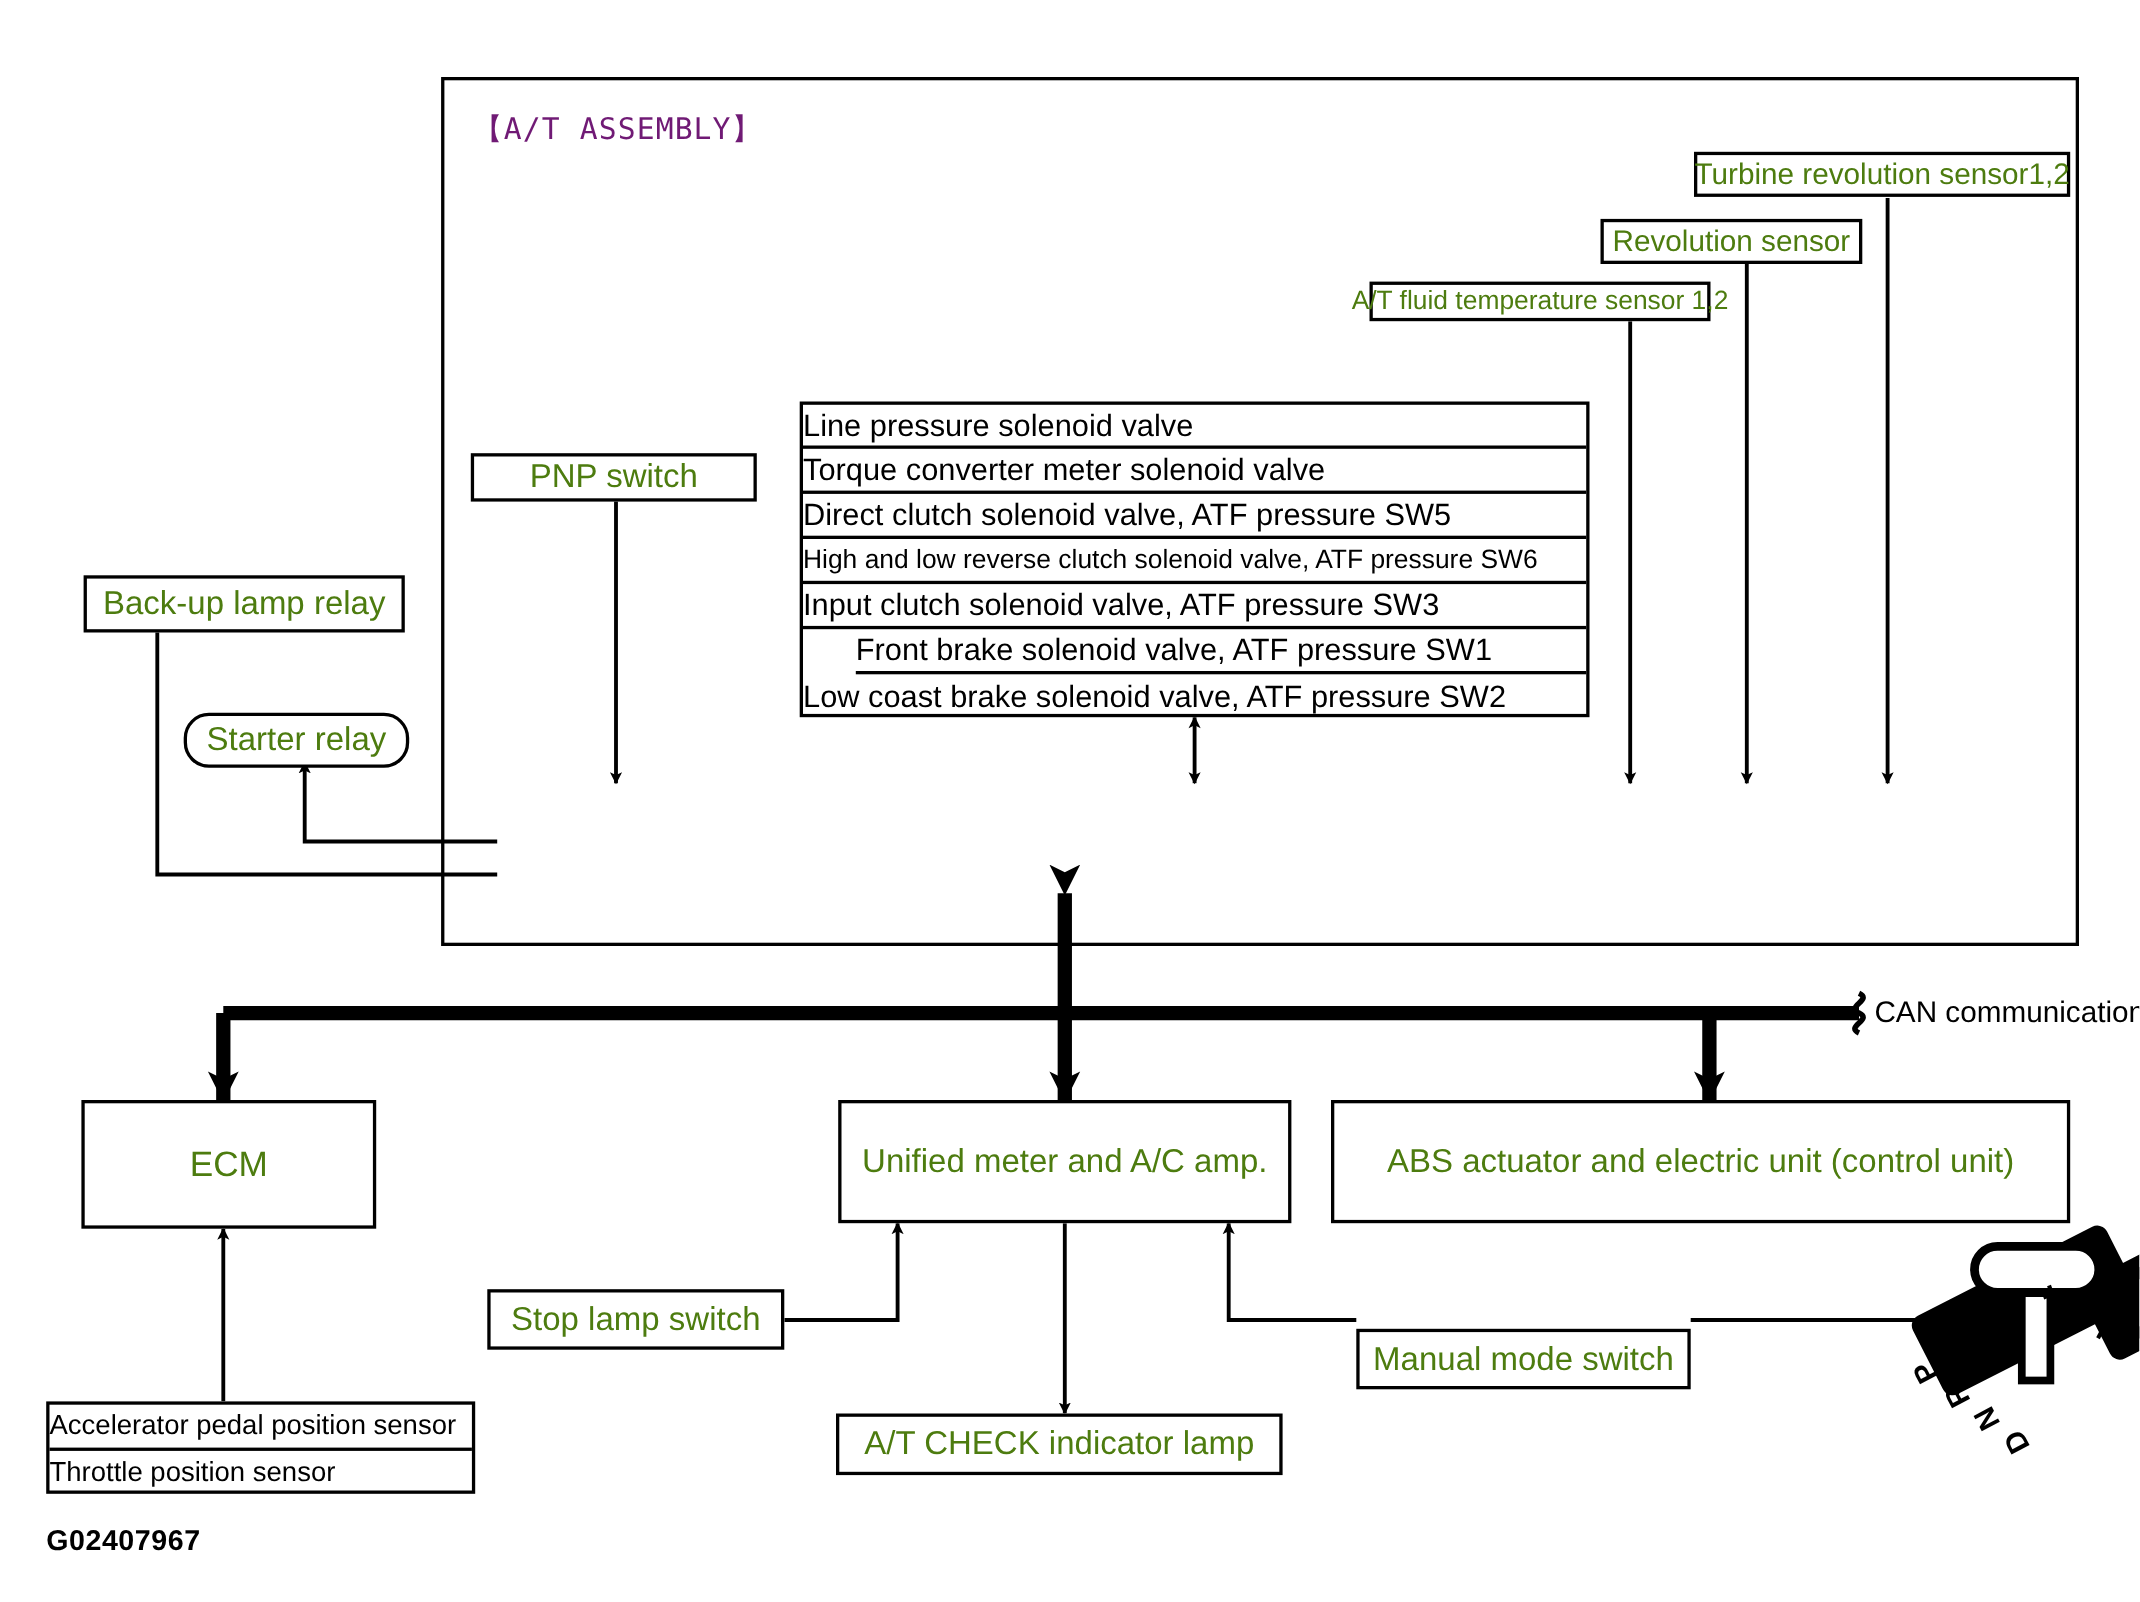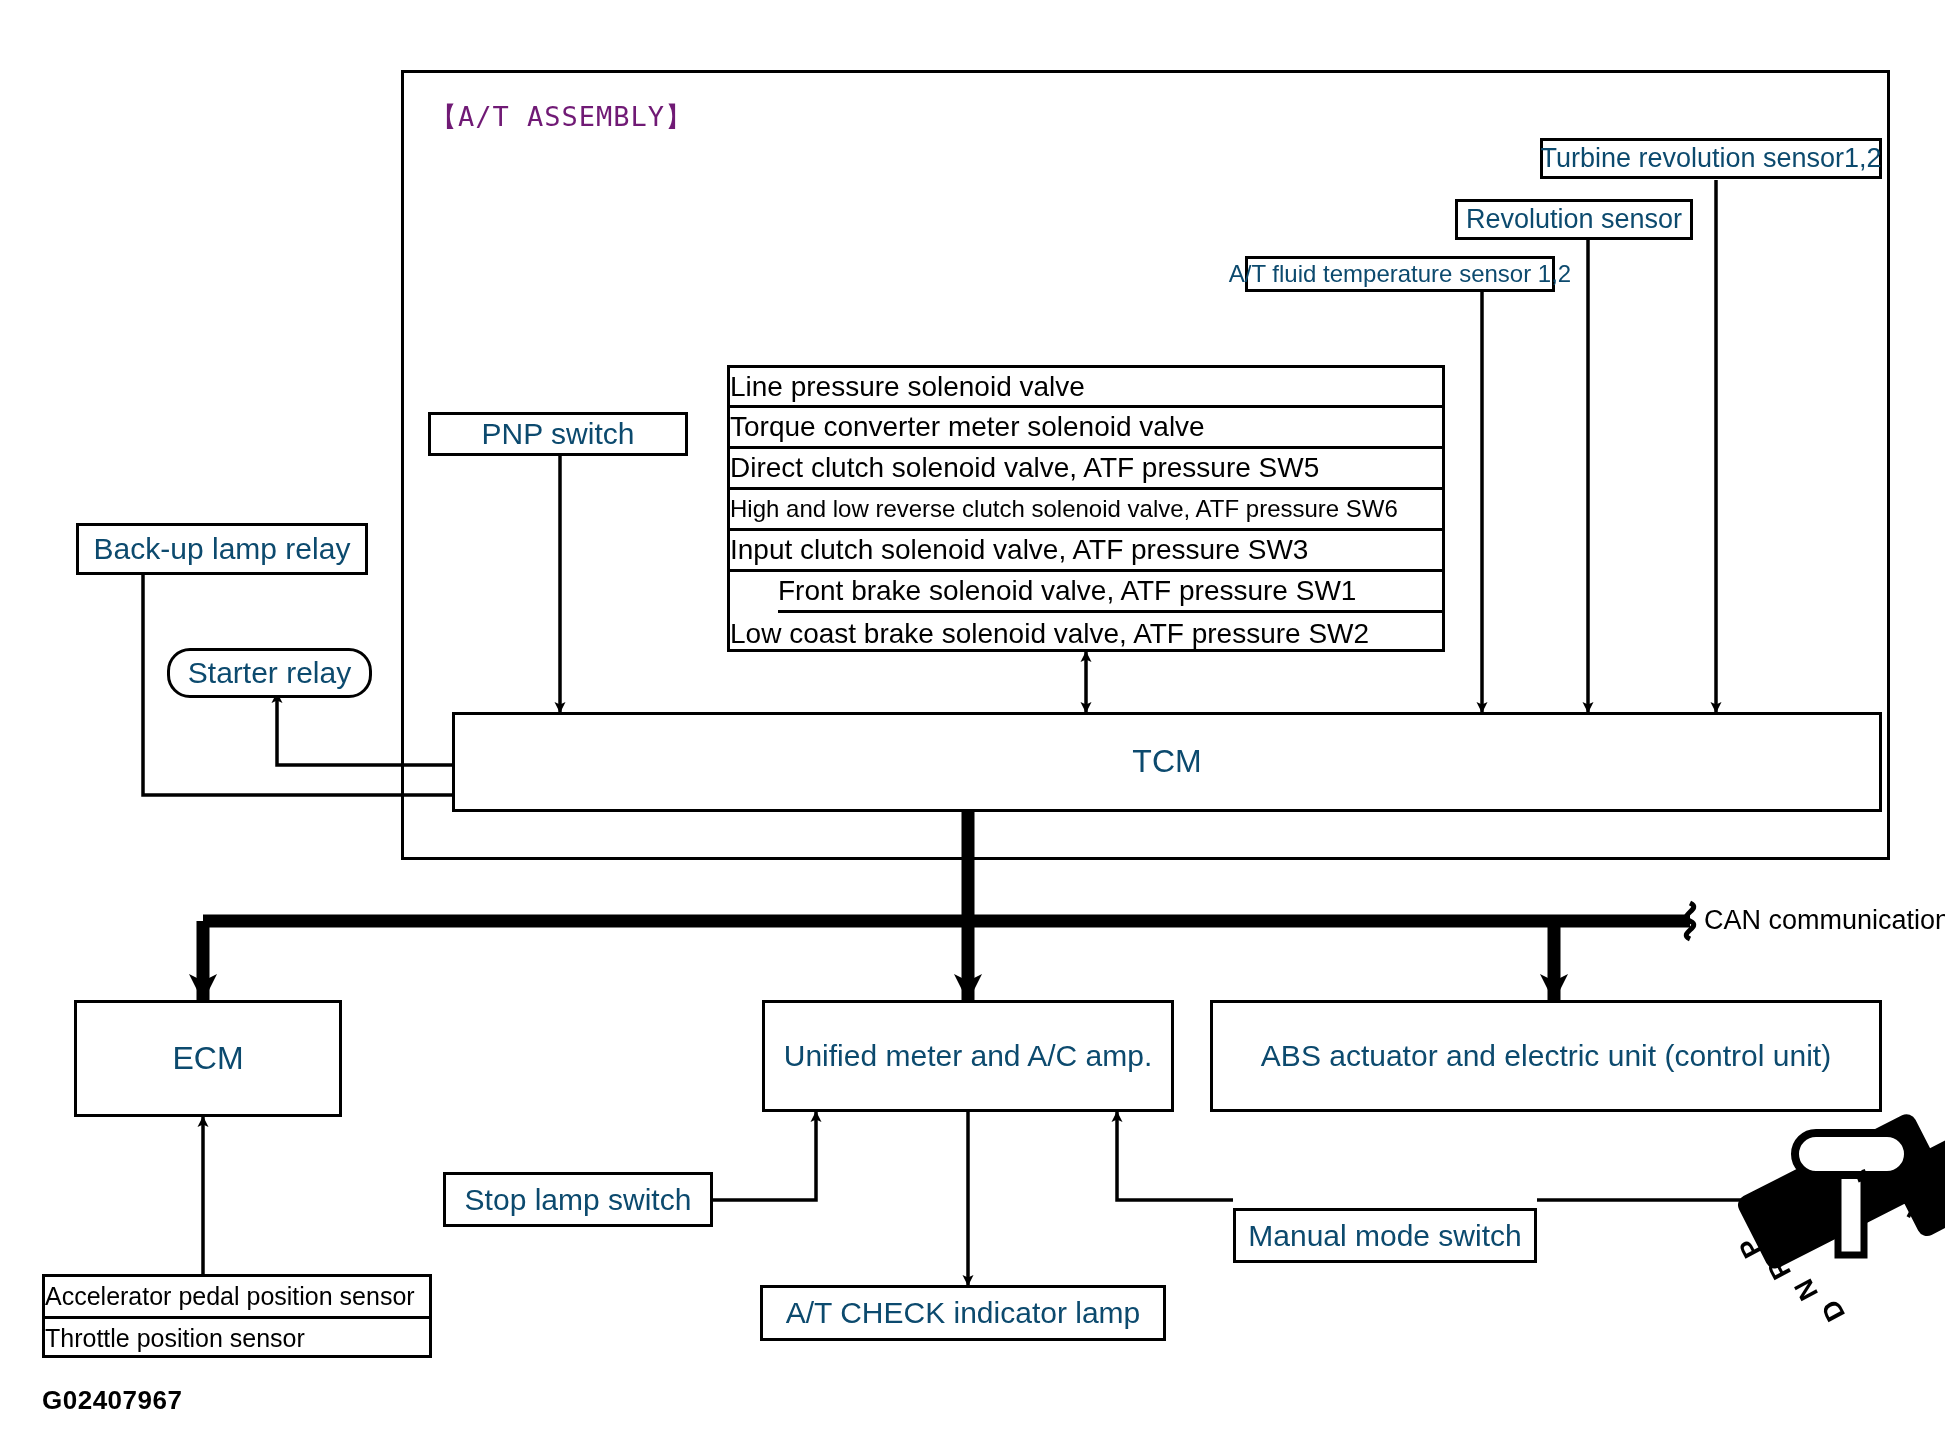--- a/index.html
+++ b/index.html
@@ -26,21 +26,21 @@
   }
   .box {
     position: absolute;
     box-sizing: border-box;
     border: 3px solid #000;
     background: #fff;
     display: flex;
     align-items: center;
     justify-content: center;
     text-align: center;
-    color: #0c4a6e;
+    color: #4d7c0f;
     line-height: 1.05;
     white-space: nowrap;
   }
   .tbl {
     position: absolute;
     box-sizing: border-box;
     border: 3px solid #000;
     background: #fff;
   }
   .tbl-row {
@@ -190,23 +190,20 @@
   </div>
 
   <div class="box" style="left:76px; top:475px; width:292px; height:52px; font-size:30px;margin-top:48px;">
     <span>Back-up lamp relay</span>
   </div>
 
   <div class="box" style="left:167px; top:648px; width:205px; height:50px; font-size:30px;border-radius:23px;">
     <span>Starter relay</span>
   </div>
 
-  <div class="box" style="left:452px; top:712px; width:1430px; height:100px; font-size:32px;">
-    <span>TCM</span>
-  </div>
 
   <div class="freetext" style="left:1704px; top:905px; font-size:27px;">CAN communication</div>
 
   <div class="box" style="left:74px; top:1000px; width:268px; height:117px; font-size:32px;">
     <span>ECM</span>
   </div>
 
   <div class="box" style="left:762px; top:1000px; width:412px; height:112px; font-size:30px;">
     <span>Unified meter and A/C amp.</span>
   </div>

